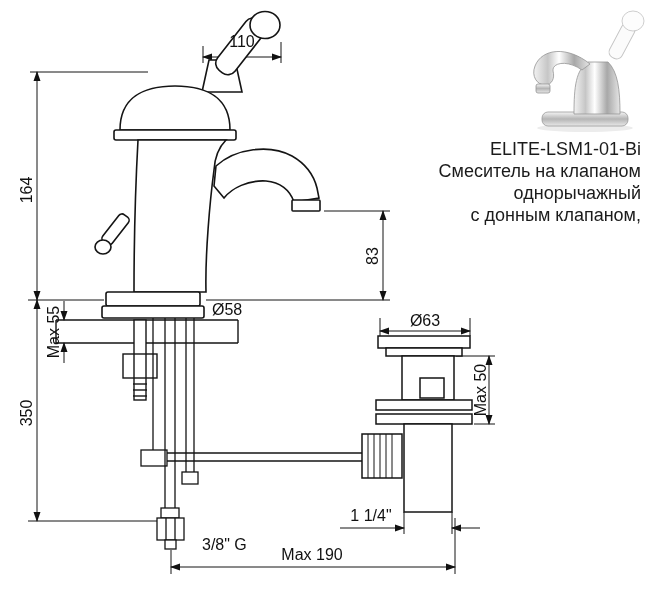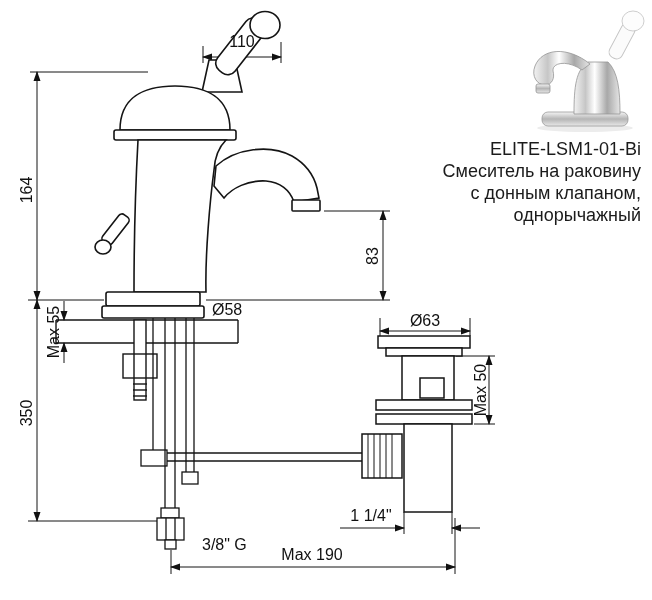--- a/index.html
+++ b/index.html
@@ -183,18 +183,18 @@
     <path d="M62,112 C62,84 64,68 76,60 L96,60 C106,70 108,88 108,112 Z" fill="url(#chrome)" stroke="#949494" stroke-width="0.8"></path>
     <path d="M78,62 C56,44 30,46 23,64 C19,74 25,83 33,83 C40,83 43,76 41,69 C40,60 56,58 70,68 Z" fill="url(#chrome)" stroke="#949494" stroke-width="0.8"></path>
     <rect x="24" y="82" width="14" height="9" rx="2" fill="url(#chromeV)" stroke="#949494" stroke-width="0.8"></rect>
     <rect x="-7" y="-36" width="14" height="38" rx="6" transform="translate(102,54) rotate(28)" fill="#fbfbfb" stroke="#c4c4c4" stroke-width="0.9"></rect>
     <ellipse cx="121" cy="19" rx="11" ry="10" fill="#fdfdfd" stroke="#c8c8c8" stroke-width="0.9"></ellipse>
   </g>
 </svg>
 
 <div class="desc-block">
   <div class="line">ELITE-LSM1-01-Bi</div>
-  <div class="line">Смеситель на раковину</div>
+  <div class="line">Смеситель на клапаном</div>
+  <div class="line">однорычажный</div>
   <div class="line">с донным клапаном,</div>
-  <div class="line">однорычажный</div>
 </div>
 
 </div>
 
 </body></html>

